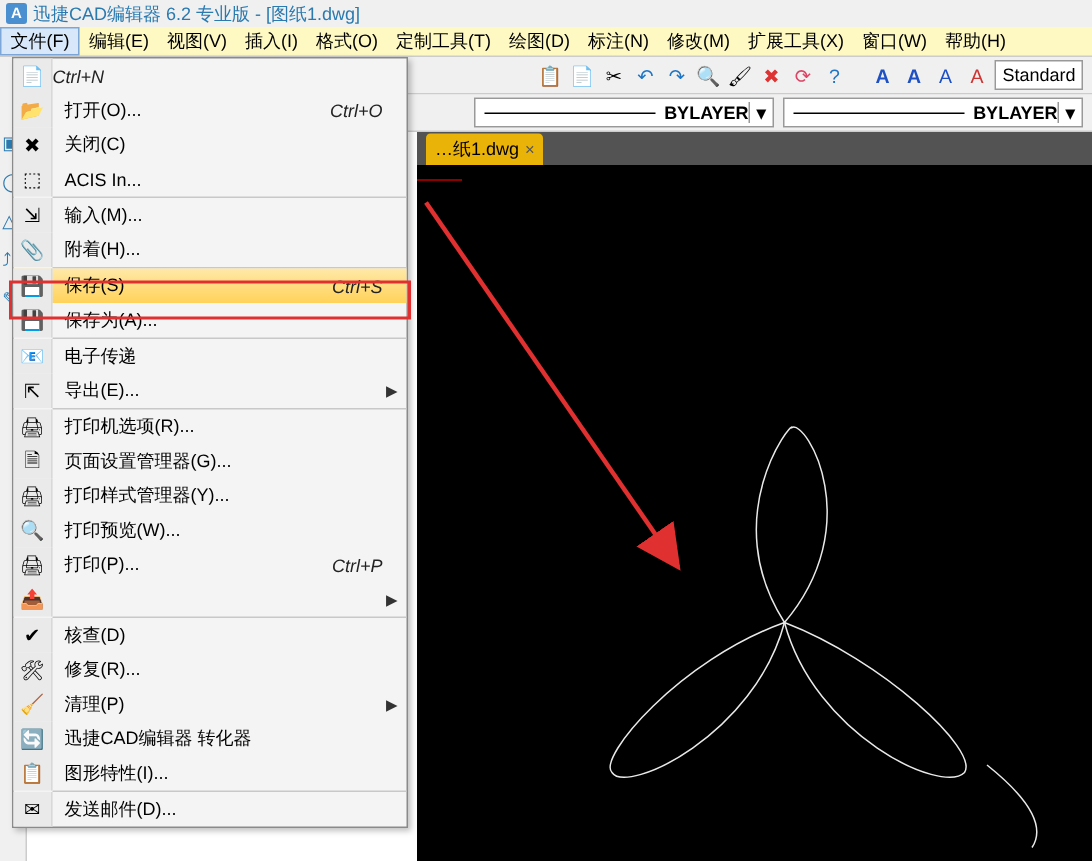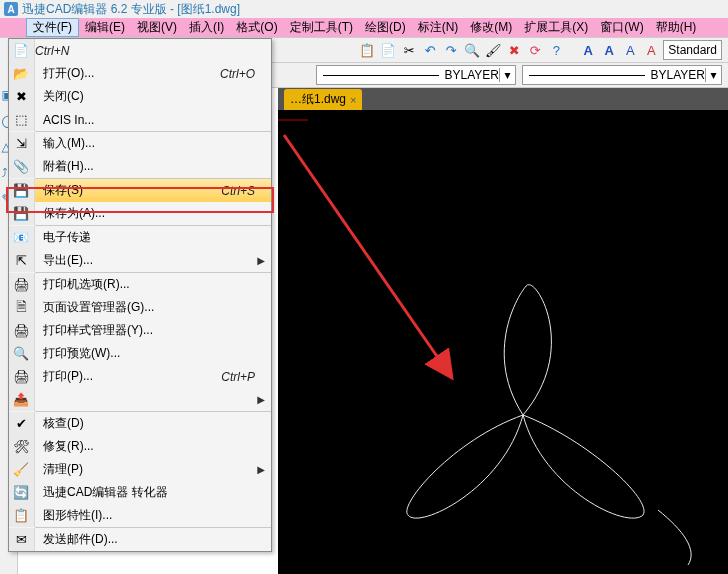--- a/index.html
+++ b/index.html
@@ -1,30 +1,30 @@
 <!DOCTYPE html>
 <html><head>
 <meta charset="utf-8">
 <style>
 * { margin:0; padding:0; box-sizing:border-box; font-family:"Microsoft YaHei","SimSun",sans-serif; }
 body { width:728px; height:574px; background:#fff; position:relative; overflow:hidden; font-size:12px; }
 
 .title-bar { height:18px; background:#f0f0f0; display:flex; align-items:center; padding-left:4px; color:#2a7ab0; font-size:12px; }
 .title-bar .logo { width:14px; height:14px; background:#4a90d0; margin-right:4px; border-radius:2px; display:flex; align-items:center; justify-content:center; color:#fff; font-size:10px; font-weight:bold; }
 
-.menu-bar { height:20px; background:#f9a8d4; display:flex; align-items:stretch; border-bottom:1px solid #ccc;justify-content:center; }
+.menu-bar { height:20px; background:#fef9c3; display:flex; align-items:stretch; border-bottom:1px solid #ccc; }
 .menu-bar .mi { padding:2px 6px; display:flex; align-items:center; cursor:default; }
 .menu-bar .mi.active { background:#d8e8fa; border:1px solid #7da7d9;}
 
 .toolbar { height:25px; background:#f0f0f0; border-bottom:1px solid #ccc; display:flex; align-items:center; position:relative; }
 .tool-right { position:absolute; right:6px; display:flex; align-items:center; gap:3px; }
 .tico { width:18px; height:18px; display:inline-flex; align-items:center; justify-content:center; font-size:13px; }
 .style-box { display:flex; align-items:center; height:20px; border:1px solid #999; background:#fff; padding:0 4px; font-family:monospace; font-size:12px; }
 .layer-right { position:absolute; right:6px; display:flex; gap:6px; }
-.layer-combo { width:200px; height:20px; border:1px solid #999; background:#fff; display:flex; align-items:center; font-family:monospace; font-size:12px; position:relative; }
+.layer-combo { width:200px; height:20px; border:1px solid #999; background:#fff; display:flex; align-items:center; font-family:monospace; font-size:12px; position:relative;font-weight:bold; }
 .layer-combo .line { flex:1; height:1px; background:#000; margin:0 6px; }
 .layer-combo .dd { width:16px; text-align:center; border-left:1px solid #999; }
 
 .tabstrip { position:absolute; top:88px; right:0; width:450px; height:22px; background:#535353; display:flex; align-items:flex-end; padding-left:6px; }
 .tab { background:#eab308; padding:2px 6px; font-size:12px; display:flex; align-items:center; gap:4px; border-radius:3px 3px 0 0; }
 .tab .x { font-size:11px; color:#555; }
 
 .canvas { position:absolute; top:110px; right:0; width:450px; height:464px; background:#000; }
 .canvas svg { width:100%; height:100%; }
 

